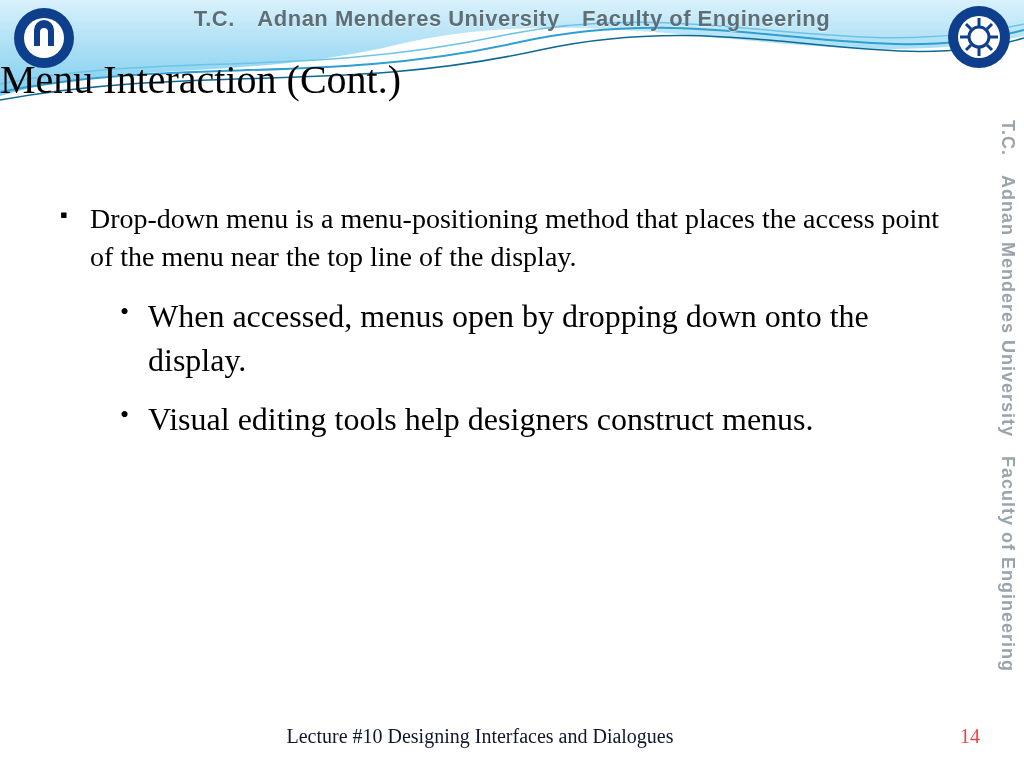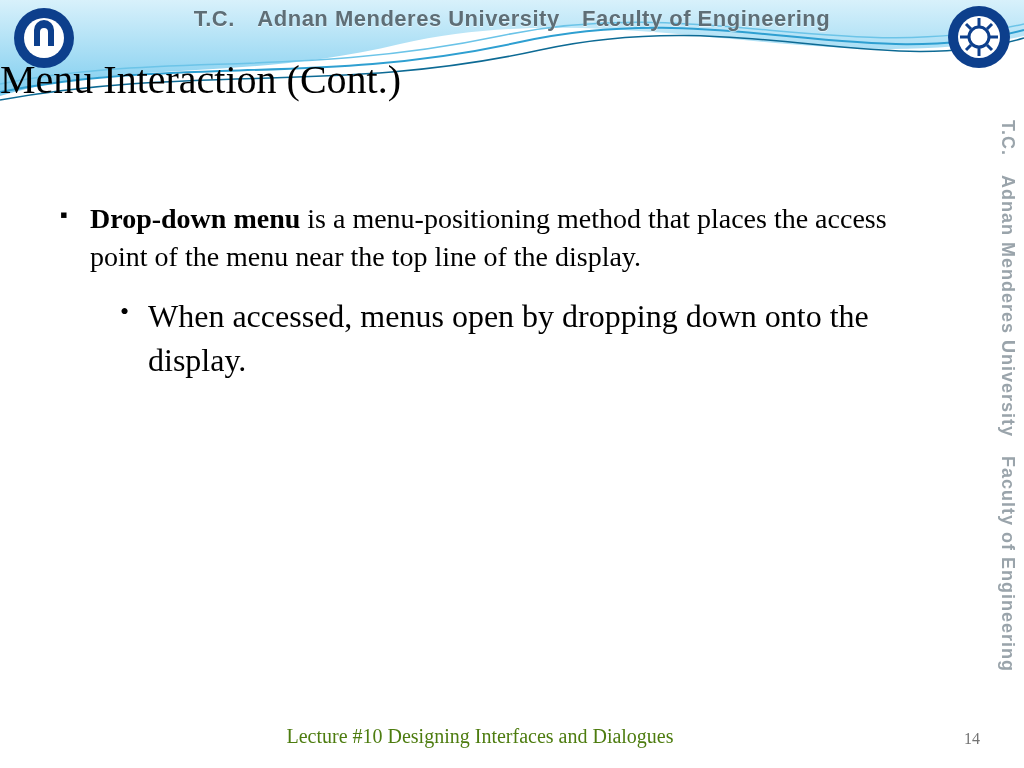--- a/index.html
+++ b/index.html
@@ -17,28 +17,28 @@
   .logo-left  { left: 12px; }
   .logo-right { right: 12px; top: 4px; }
 
   
   .title { position: absolute; top: 56px; left: 0; width: 1024px; text-align: left; font-size: 40px; color: #000; font-weight: 400; }
 
   
   .content { position: absolute; top: 200px; left: 60px; right: 80px; color: #000; }
   .bullet1 { position: relative; padding-left: 30px; font-size: 28px; line-height: 1.35; margin-bottom: 18px; }
   .bullet1::before { content: "▪"; position: absolute; left: 0; top: 0; font-size: 22px; }
-  .bullet1 .bold { font-weight: bold; text-align: right; }
+  .bullet1 .bold { font-weight: normal; text-align: right; }
   .sub { margin-left: 60px; }
   .bullet2 { position: relative; padding-left: 28px; font-size: 32px; line-height: 1.4; margin-bottom: 14px; }
   .bullet2::before { content: "•"; position: absolute; left: 0; top: 0; font-size: 26px; }
 
   
-  .footer-title { position: absolute; bottom: 20px; left: 0; width: 960px; text-align: center; font-size: 20px; color: #4d7c0f; }
-  .page-num { position: absolute; bottom: 20px; right: 44px; font-size: 16px; color: #737373; }
+  .footer-title { position: absolute; bottom: 20px; left: 0; width: 960px; text-align: center; font-size: 20px; color: #0f172a; }
+  .page-num { position: absolute; bottom: 20px; right: 44px; font-size: 20px; color: #ef4444; }
 
   
   .side-mark { position: absolute; top: 120px; right: 2px; height: 620px; width: 30px; display: flex; align-items: flex-start; justify-content: center; }
   .side-mark span { writing-mode: vertical-rl; font-family: Arial, sans-serif; font-weight: bold; font-size: 18px; color: #9aa4ab; letter-spacing: 1px; white-space: nowrap; }
 </style>
 </head>
 <body>
 
 <div class="slide">
 
@@ -85,20 +85,21 @@
   </div>
 
   <div class="title">Menu Interaction (Cont.)</div>
 
   <div class="content">
     <div class="bullet1">
       <span class="bold">Drop-down menu</span><span> is a menu-positioning method that places the access point of the menu near the top line of the display.</span>
     </div>
     <div class="sub">
       <div class="bullet2">When accessed, menus open by dropping down onto the display.</div>
+      <div class="bullet2">Visual editing tools help designers construct menus.</div>
     </div>
   </div>
 
   <div class="side-mark">
     <span>T.C. Adnan Menderes University Faculty of Engineering</span>
   </div>
 
   <div class="footer-title">Lecture #10 Designing Interfaces and Dialogues</div>
   <div class="page-num">14</div>
 

